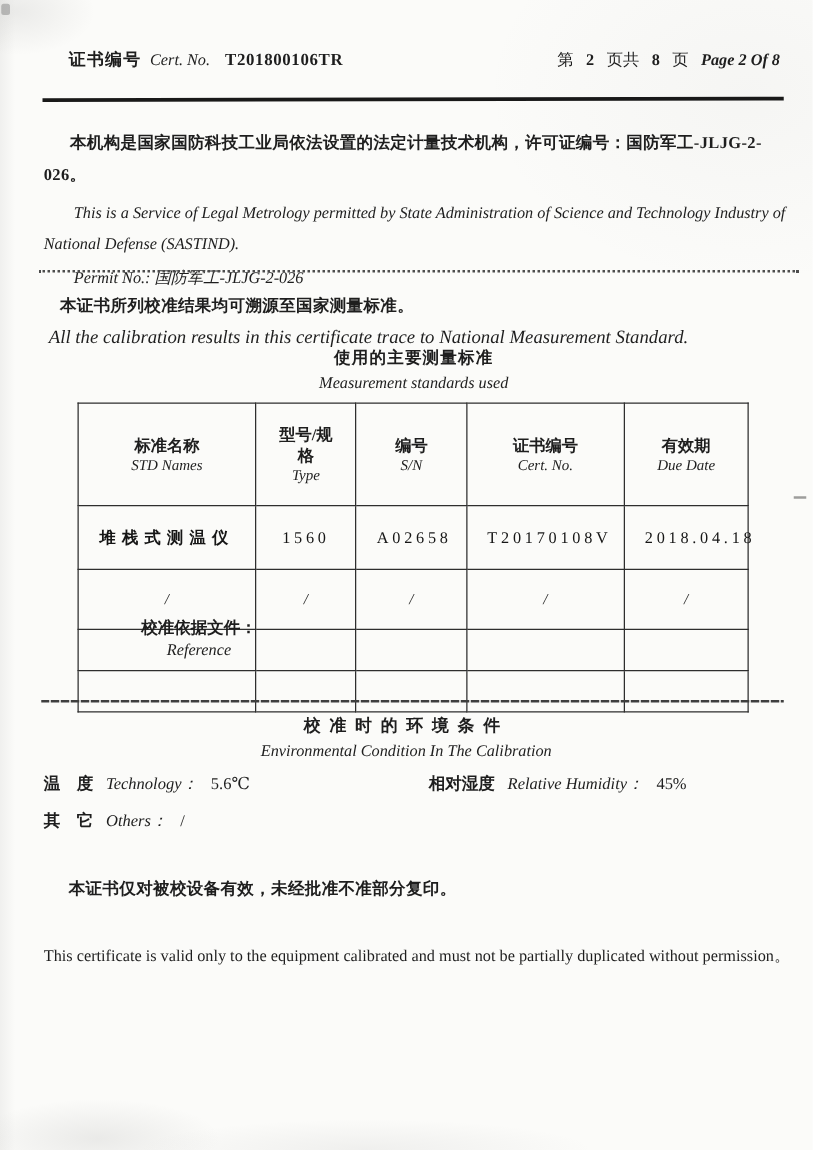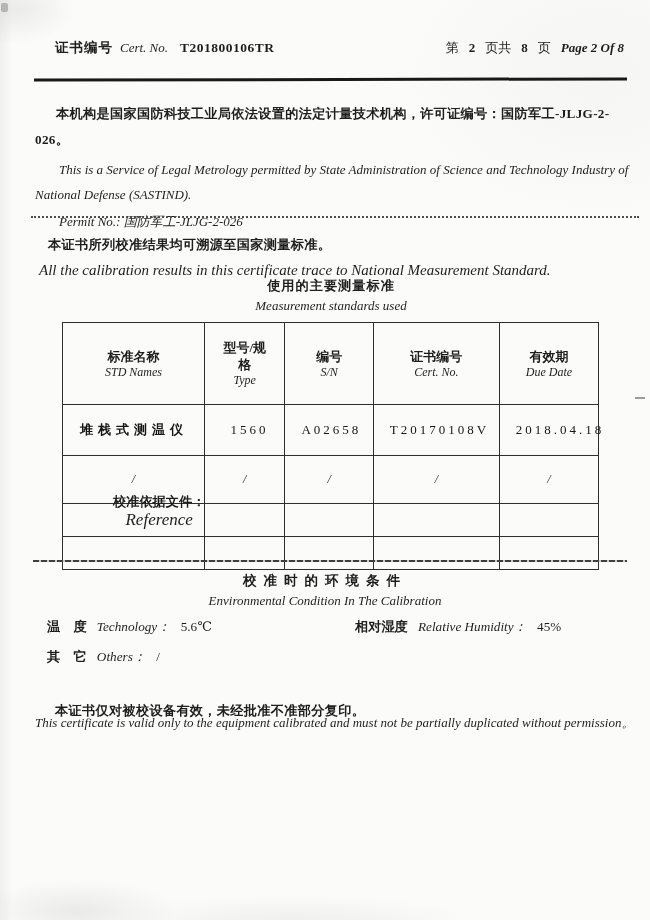--- a/index.html
+++ b/index.html
@@ -54,50 +54,50 @@
   
   table.std { position: absolute; top: 322px; left: 62px; width: 537px;
               border-collapse: collapse; table-layout: fixed; }
   table.std col.c0 { width: 26.5%; } table.std col.c1 { width: 15%; }
   table.std col.c2 { width: 16.5%; } table.std col.c3 { width: 23.5%; }
   table.std col.c4 { width: 18.5%; }
   table.std td, table.std th { border: 1.6px solid #2e2e2e; text-align: center; padding: 16px; }
   table.std th { height: 50px; font-weight: normal; }
   table.std th .cn { font-weight: bold; font-size: 13px; line-height: 17px; }
   table.std th .en { font-style: italic; font-size: 12px; line-height: 15px; }
-  tr.r-data td { height: 29px; font-size: 13px; font-weight: 500; letter-spacing: 3px; color: #161616; text-align: right; }
+  tr.r-data td { height: 29px; font-size: 13px; font-weight: 500; letter-spacing: 3px; color: #161616; }
   tr.r-data td.name { letter-spacing: 5px; font-weight: 600; }
   tr.r-slash td { height: 23px; font-size: 12px; font-style: italic; }
   tr.r-empty td { height: 24px; }
 
   
   .ref { position: absolute; top: 493px; left: 113px; display: flex; align-items: center; }
   .ref .lbl { text-align: center; }
   .ref .lbl .cn { font-weight: 600; font-size: 13.2px; line-height: 18px; }
-  .ref .lbl .en { font-style: italic; font-size: 17px; line-height: 17px; }
+  .ref .lbl .en { font-style: italic; font-size: 13px; line-height: 17px; }
   .ref .val { margin-left: 36px; font-size: 13.2px; font-weight: 500; letter-spacing: .5px; }
 
   .rule-dashed { position: absolute; top: 560px; left: 33px; width: 594px; height: 2px;
                  background: repeating-linear-gradient(90deg, #3f3f3f 0 6px, rgba(63,63,63,.25) 6px 8px); }
 
   
   .env-title { position: absolute; top: 572px; left: 0; width: 650px; text-align: center; }
   .env-title .cn { margin: 0; font-weight: bold; font-size: 13.5px; letter-spacing: 7px; }
   .env-title .en { margin: 3px 0 0 0; font-style: italic; font-size: 13px; }
   .env-line { position: absolute; font-size: 13.2px; white-space: nowrap; }
-  .env-line .cn { font-weight: 600; margin-left: 12px; }
+  .env-line .cn { font-weight: 600; }
   .env-line .en { font-style: italic; margin-left: 7px; }
   .env-line .val { margin-left: 7px; }
   #env-temp { top: 618px; left: 35px; }
   #env-hum  { top: 618px; left: 343px; }
   #env-oth  { top: 648px; left: 35px; }
 
   
   .notice-cn { position: absolute; top: 702px; left: 55px; font-size: 13.2px; font-weight: 600; letter-spacing: .3px; }
-  .notice-en { position: absolute; top: 714px; left: 35px; width: 600px; font-style: italic; font-size: 13px; }
+  .notice-en { position: absolute; top: 756px; left: 35px; width: 600px; font-size: 13px; }
 
   
   .speck-right { position: absolute; top: 397px; left: 635px; width: 10px; height: 2px;
                  background: rgba(80,80,80,.55); }
   .speck-topleft { position: absolute; top: 3px; left: 1px; width: 7px; height: 9px;
                    background: rgba(90,90,90,.35); border-radius: 2px; }
 </style>
 </head>
 <body>
 

